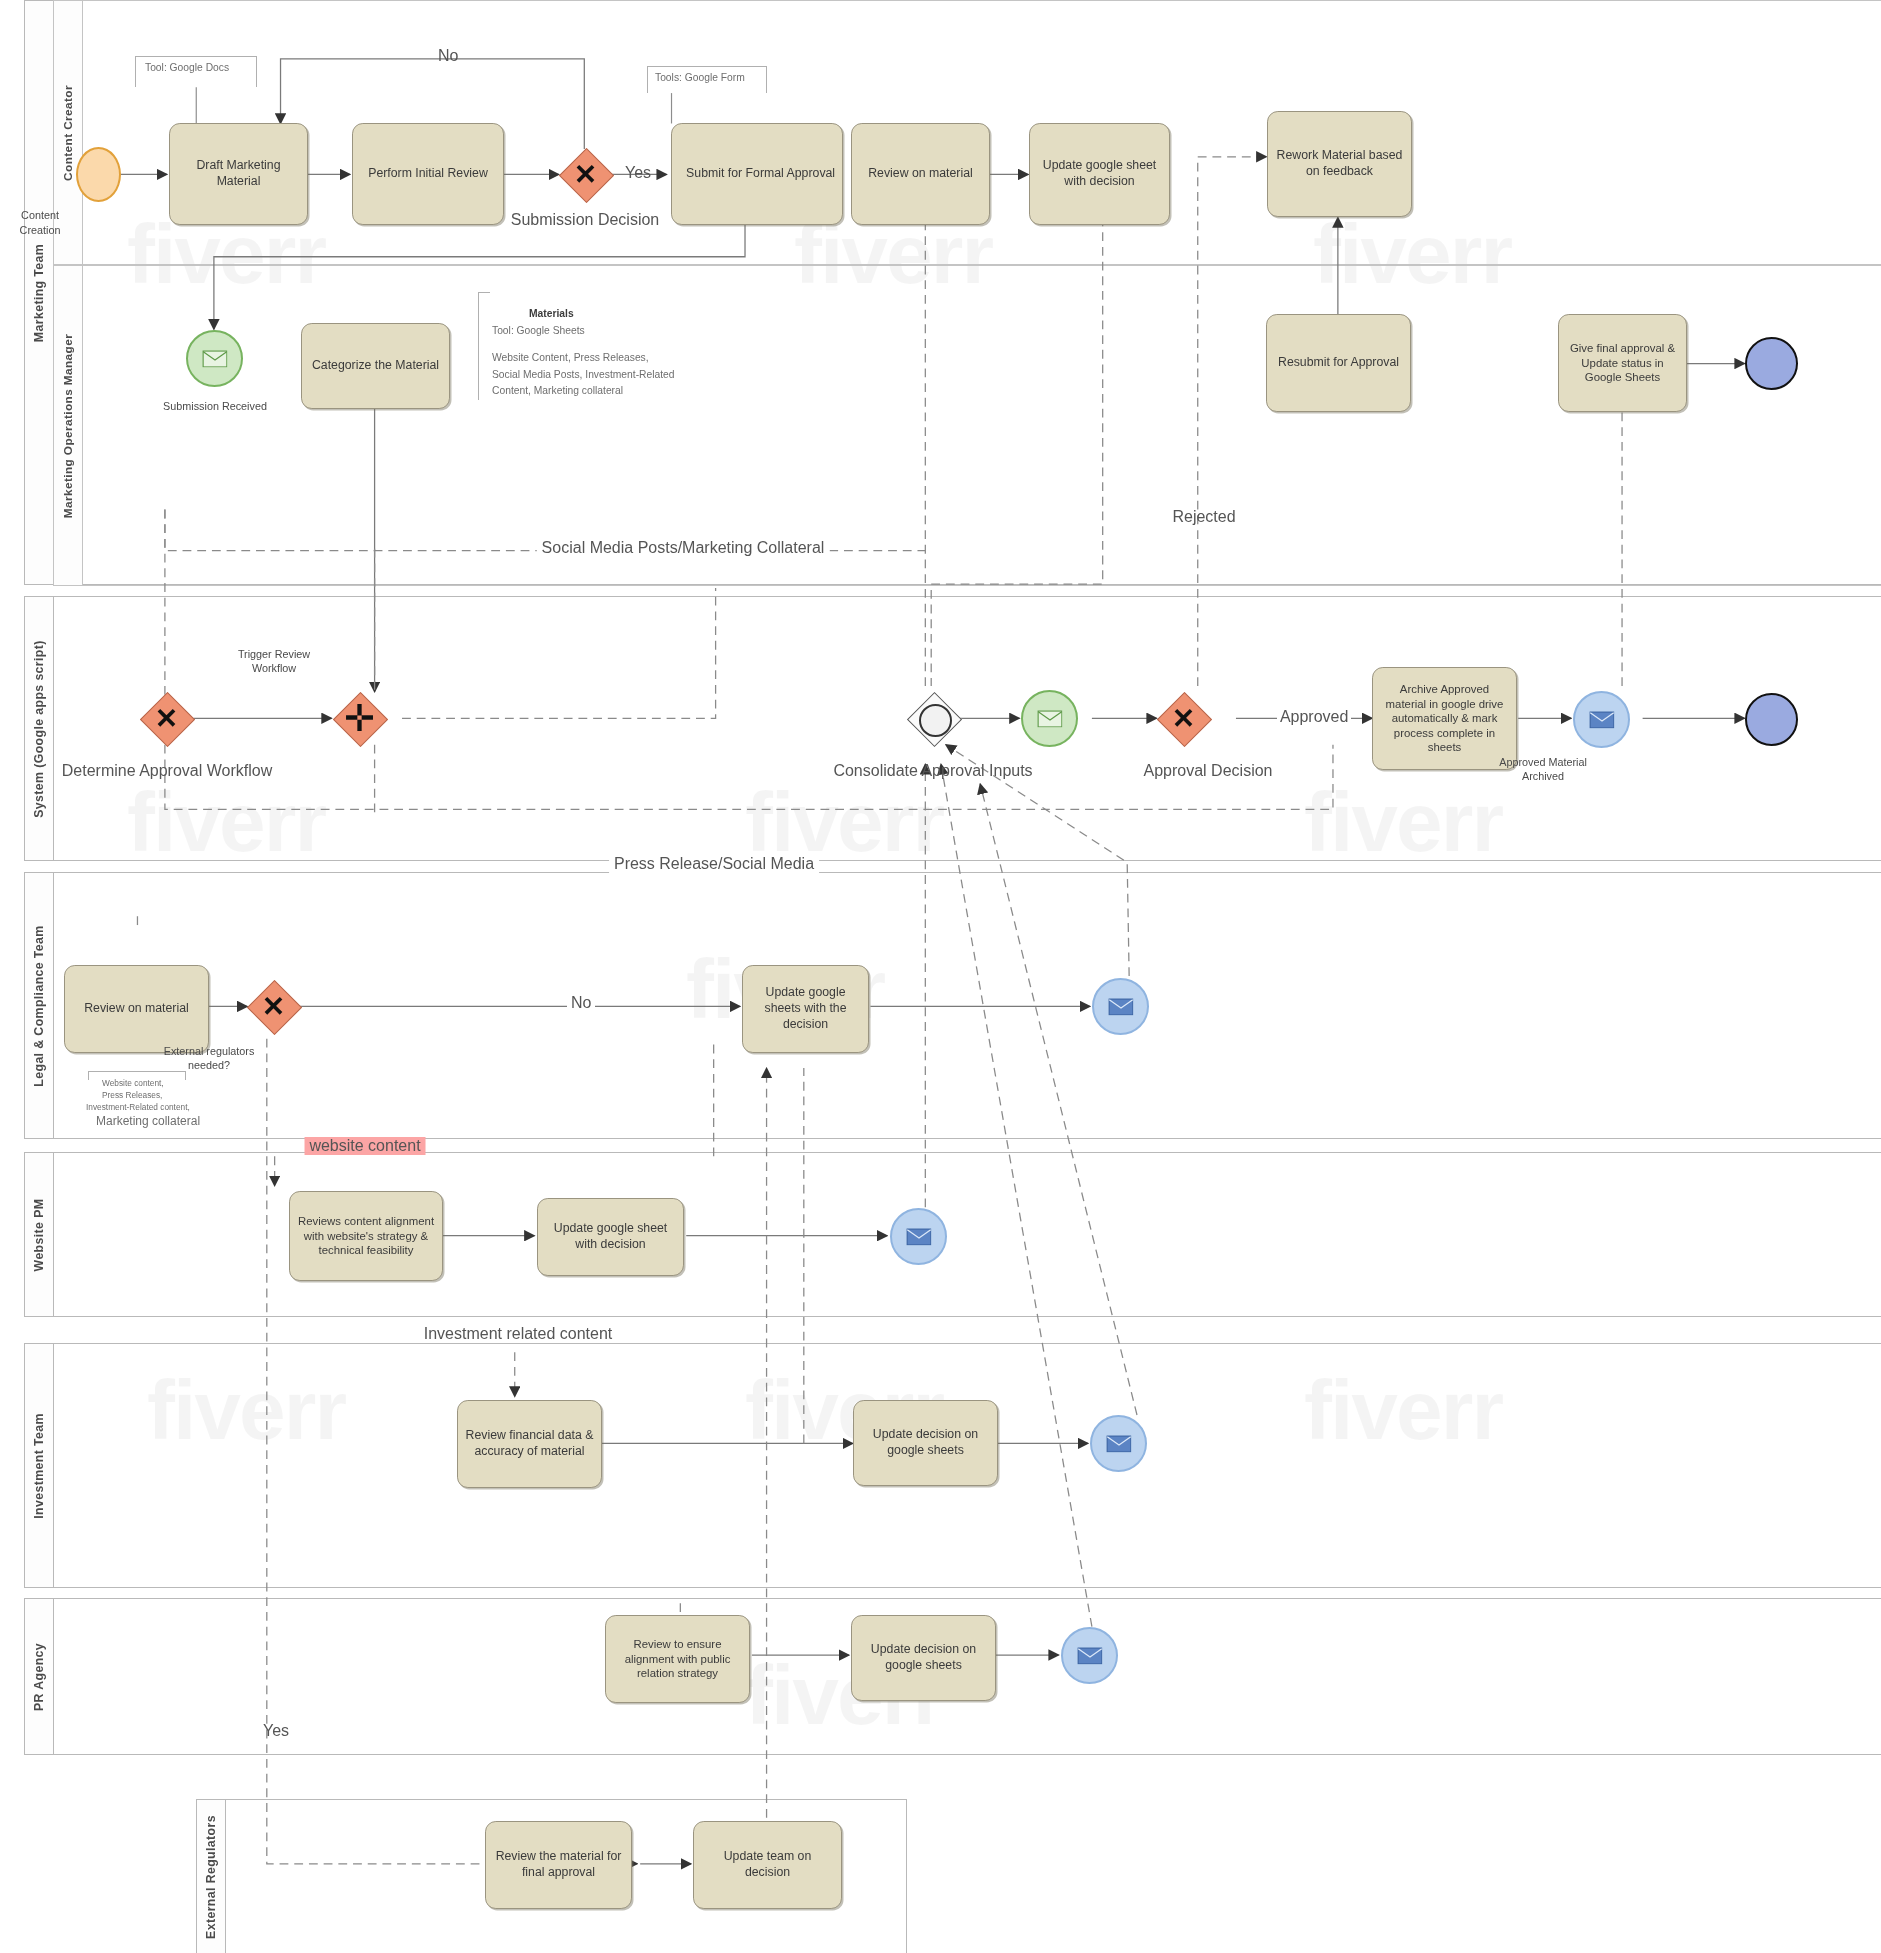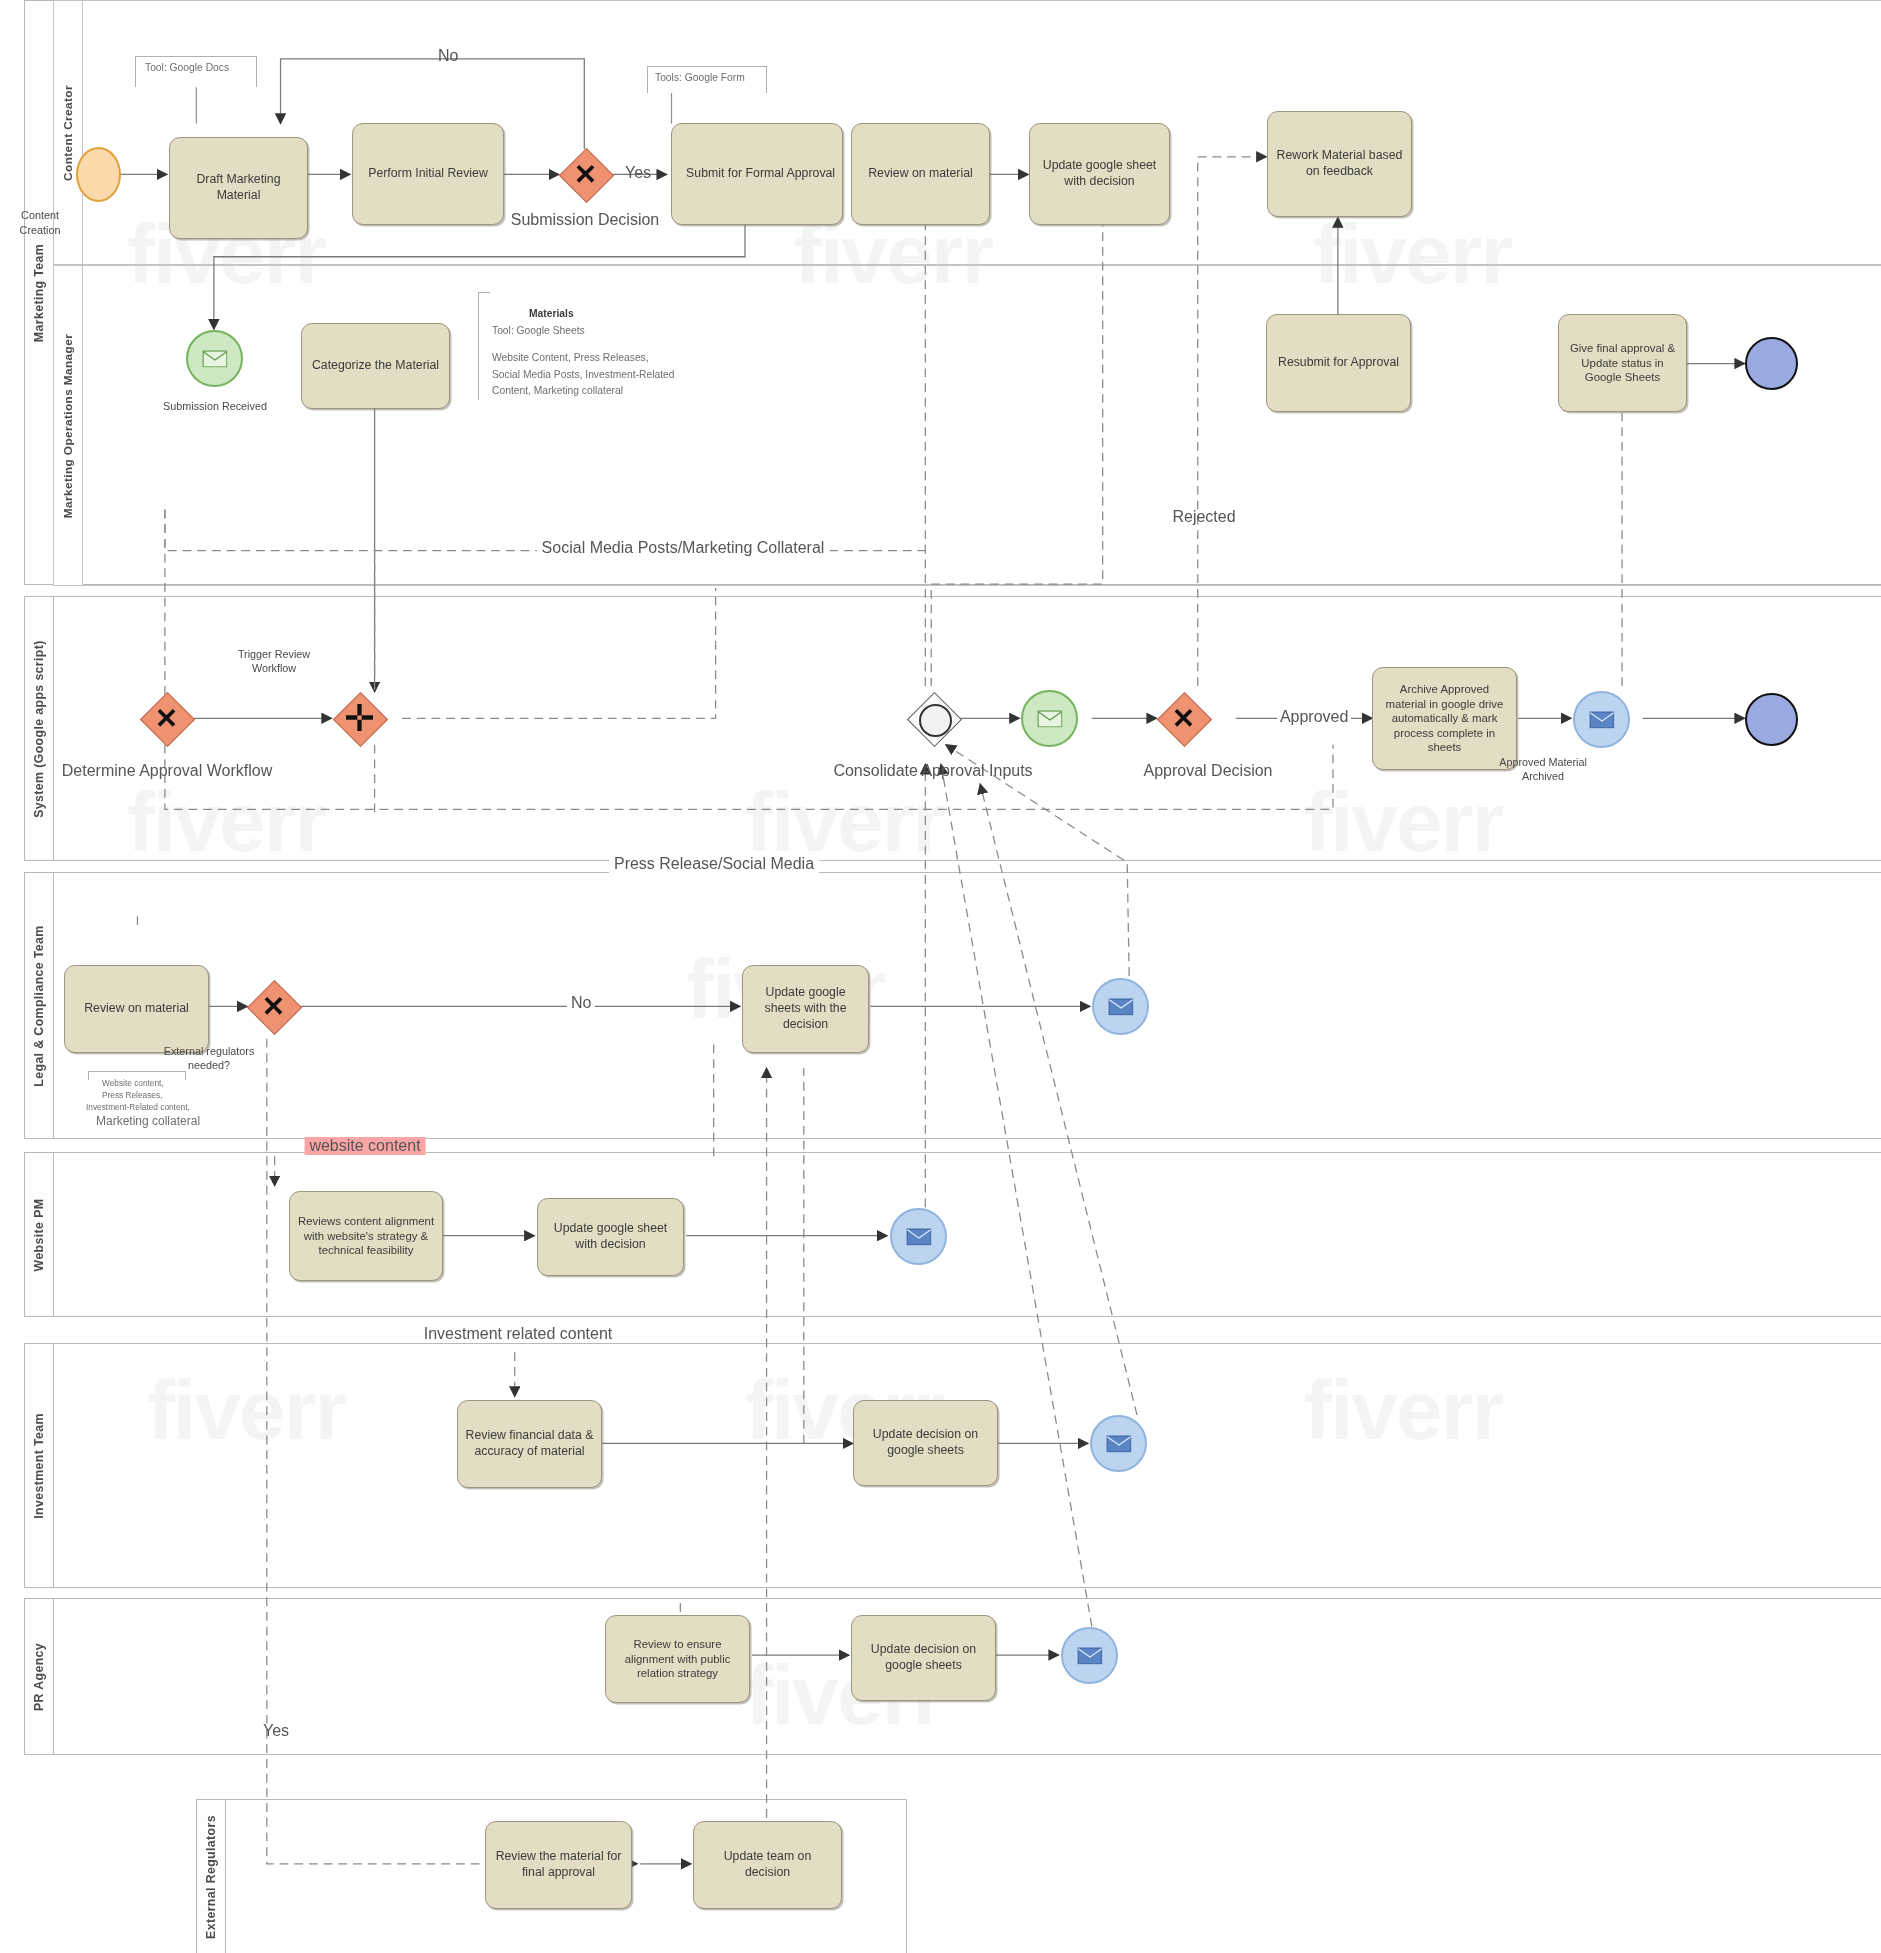--- a/index.html
+++ b/index.html
@@ -236,21 +236,21 @@
     <span>Creation</span>
   </div>
 
   <div class="ann-box" style="left:135px;top:56px;width:122px;height:31px;border-right:1.2px solid #b0b0b0;border-bottom:none;"></div>
   <div class="ann" style="left:145px;top:61px;">Tool: Google Docs</div>
   <svg class="flows" style="pointer-events:none" viewBox="0 0 1920 1993" width="1882" height="1953">
     <line x1="200" y1="89" x2="200" y2="126" stroke="#8d8d8d" stroke-width="1.2"></line>
     <line x1="685" y1="95" x2="685" y2="126" stroke="#8d8d8d" stroke-width="1.2"></line>
   </svg>
 
-  <div class="task" style="left:169px;top:123px;width:139px;height:102px;margin-top:14px;">Draft Marketing Material</div>
+  <div class="task" style="left:169px;top:123px;width:139px;height:102px;">Draft Marketing Material</div>
   <div class="task" style="left:352px;top:123px;width:152px;height:102px;">Perform Initial Review</div>
 
   <div class="gw xor" style="left:559px;top:148px;">
     <div class="dia"></div>
     <div class="mark">✕</div>
   </div>
   <div class="lbl c" style="left:585px;top:211px;">Submission Decision</div>
 
   <div class="ann-box" style="left:647px;top:66px;width:120px;height:27.4px;border-right:1.2px solid #b0b0b0;"></div>
   <div class="ann" style="left:655px;top:71px;">Tools: Google Form</div>

